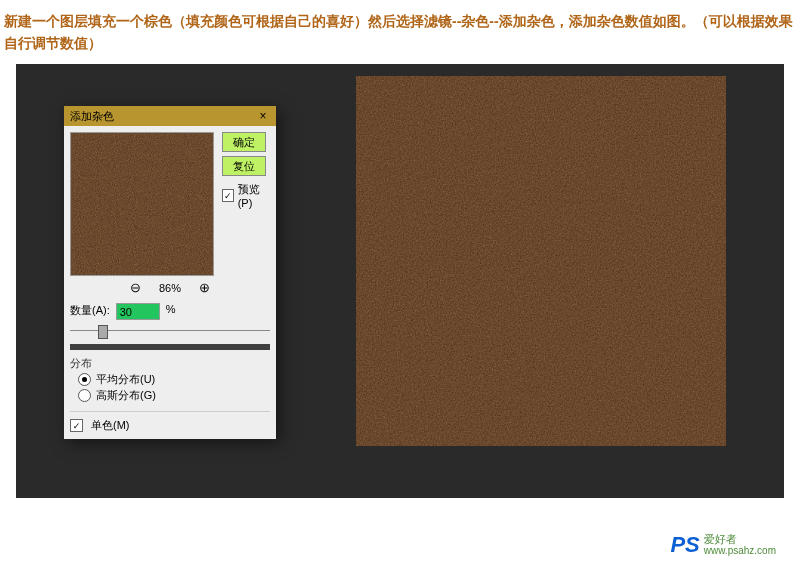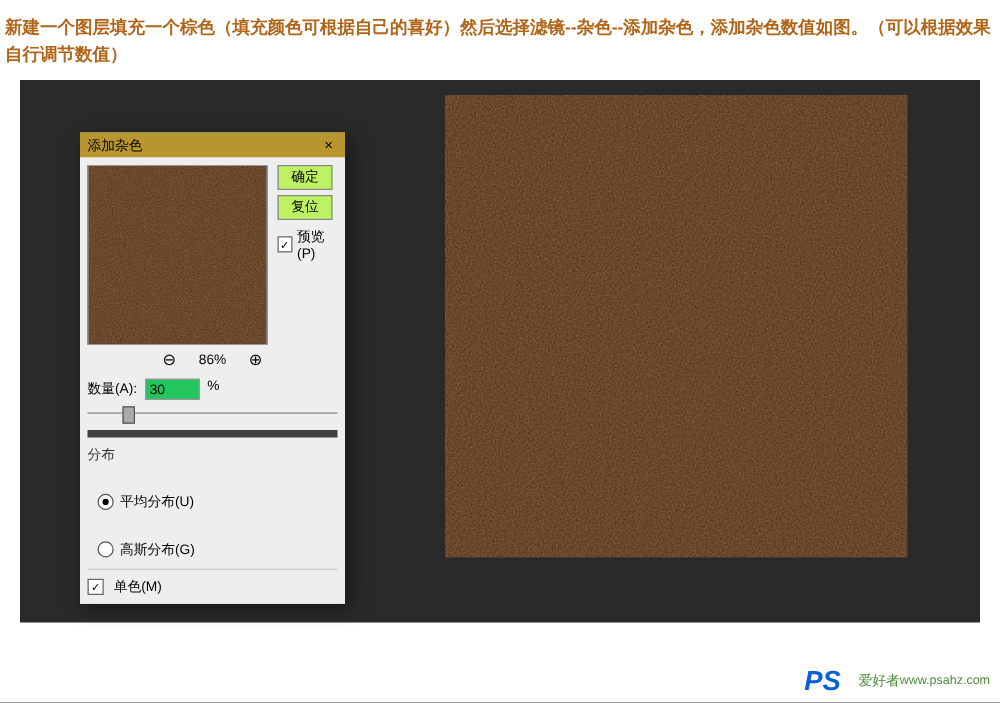--- a/index.html
+++ b/index.html
@@ -17,27 +17,27 @@
 .chk-row{display:flex;align-items:center;font-size:11px;margin-top:6px}
 .chk{width:11px;height:11px;border:1px solid #666;margin-right:4px;display:flex;align-items:center;justify-content:center;font-size:9px;background:#fff}
 .zoom-row{display:flex;align-items:center;justify-content:center;gap:18px;font-size:11px;margin-top:4px}
 .zoom-ic{font-size:13px;cursor:pointer}
 .amount-row{display:flex;align-items:flex-start;font-size:11px;margin-top:8px;gap:6px}
 .amount-input{width:36px;height:15px;border:1px solid #999;background:#22c55e;font-size:11px;text-align:left;padding:0 3px}
 .slider{position:relative;height:16px;margin-top:2px;margin-bottom:6px}
 .slider-track{position:absolute;top:8px;left:0;right:0;height:1px;background:#888}
 .slider-handle{position:absolute;top:3px;left:28px;width:8px;height:12px;background:#aaa;border:1px solid #555}
 .group-label{font-size:11px;color:#333;border-top:6px solid #404040;padding-top:6px;margin-top:2px}
-.radio-row{display:flex;align-items:center;font-size:11px;margin-top:23px;margin-left:8px;gap:5px}
+.radio-row{display:flex;align-items:center;font-size:11px;margin-top:1px;margin-left:8px;gap:5px}
 .radio{width:11px;height:11px;border:1px solid #555;border-radius:50%;background:#fff;display:flex;align-items:center;justify-content:center}
 .radio-dot{width:5px;height:5px;background:#000;border-radius:50%}
 .mono-row{display:flex;align-items:center;font-size:11px;border-top:1px solid #ccc;margin-top:8px;padding-top:6px;gap:4px}
-.watermark{position:absolute;right:8px;bottom:4px;display:flex;align-items:center;gap:14px}
+.watermark{position:absolute;right:24px;bottom:4px;display:flex;align-items:center;gap:4px}
 .wm-logo{color:#0a5fd4;font-weight:bold;font-size:22px;font-style:italic;text-shadow:1px 1px 2px #fff}
-.wm-text{display:flex;flex-direction:row;font-size:11px;color:#4d8b3a;line-height:12px}
+.wm-text{display:flex;flex-direction:column;font-size:11px;color:#4d8b3a;line-height:12px}
 .wm-url{color:#4d8b3a;font-size:10px}
 </style>
 </head>
 <body>
 
 <div class="desc">新建一个图层填充一个棕色（填充颜色可根据自己的喜好）然后选择滤镜--杂色--添加杂色，添加杂色数值如图。（可以根据效果自行调节数值）</div>
 
 <div class="canvas-area">
 
   <svg class="noise-img" viewBox="0 0 100 100" preserveAspectRatio="none">

